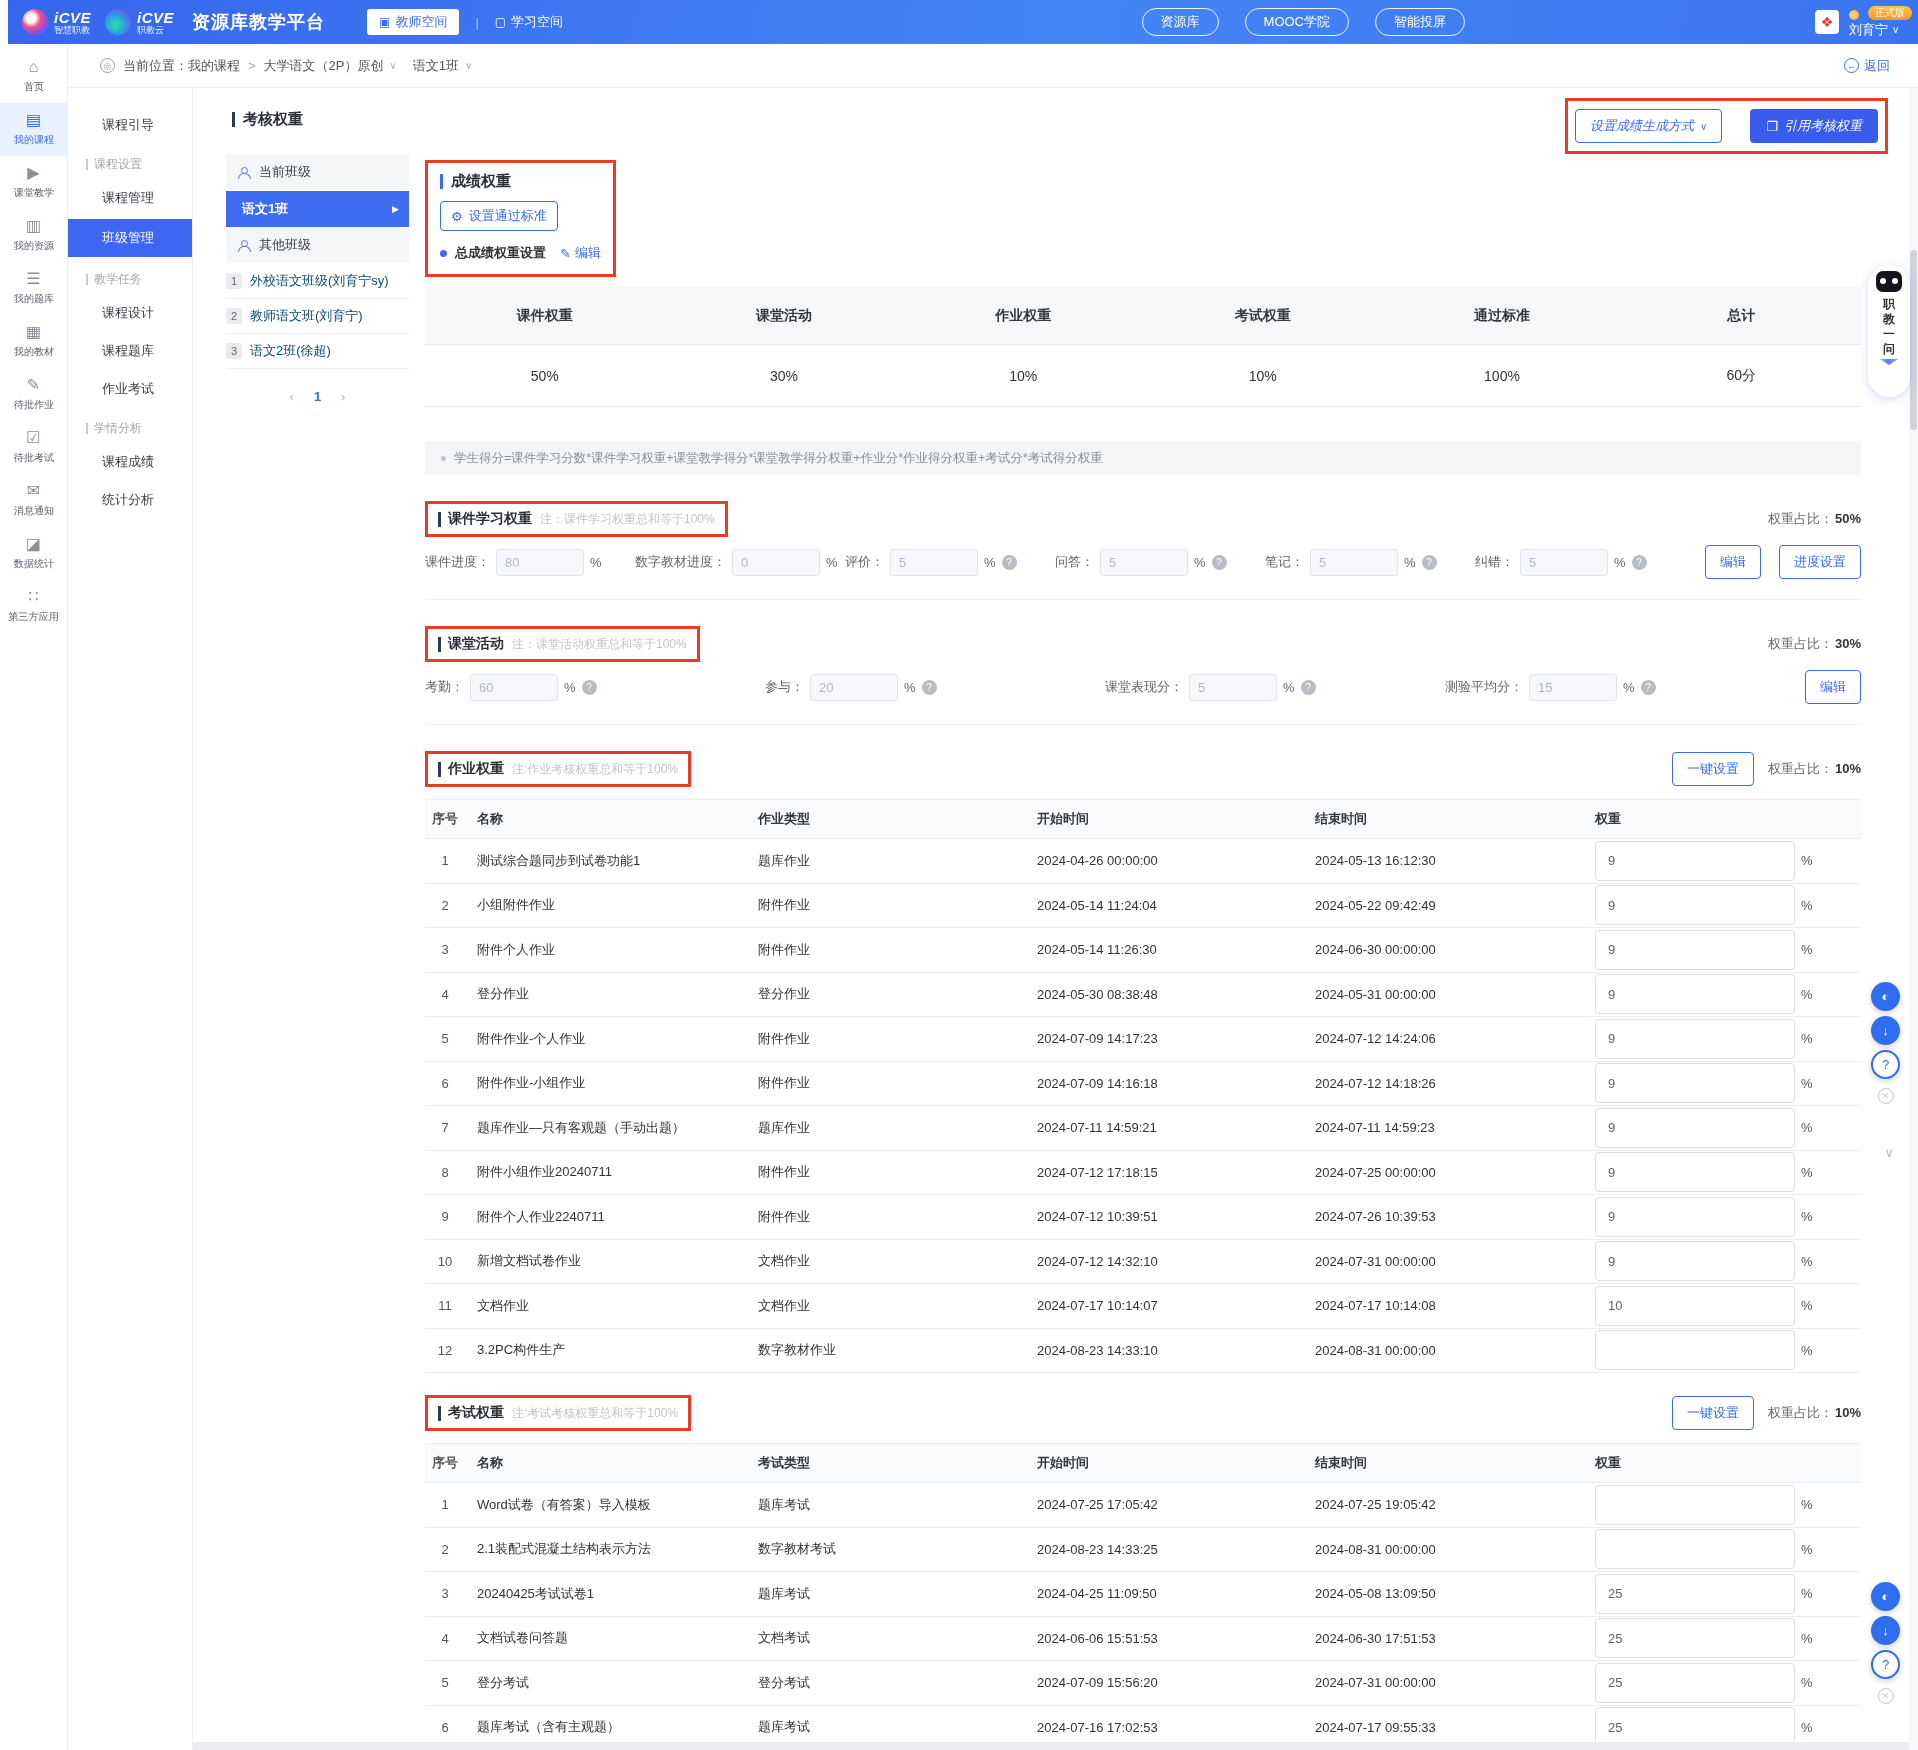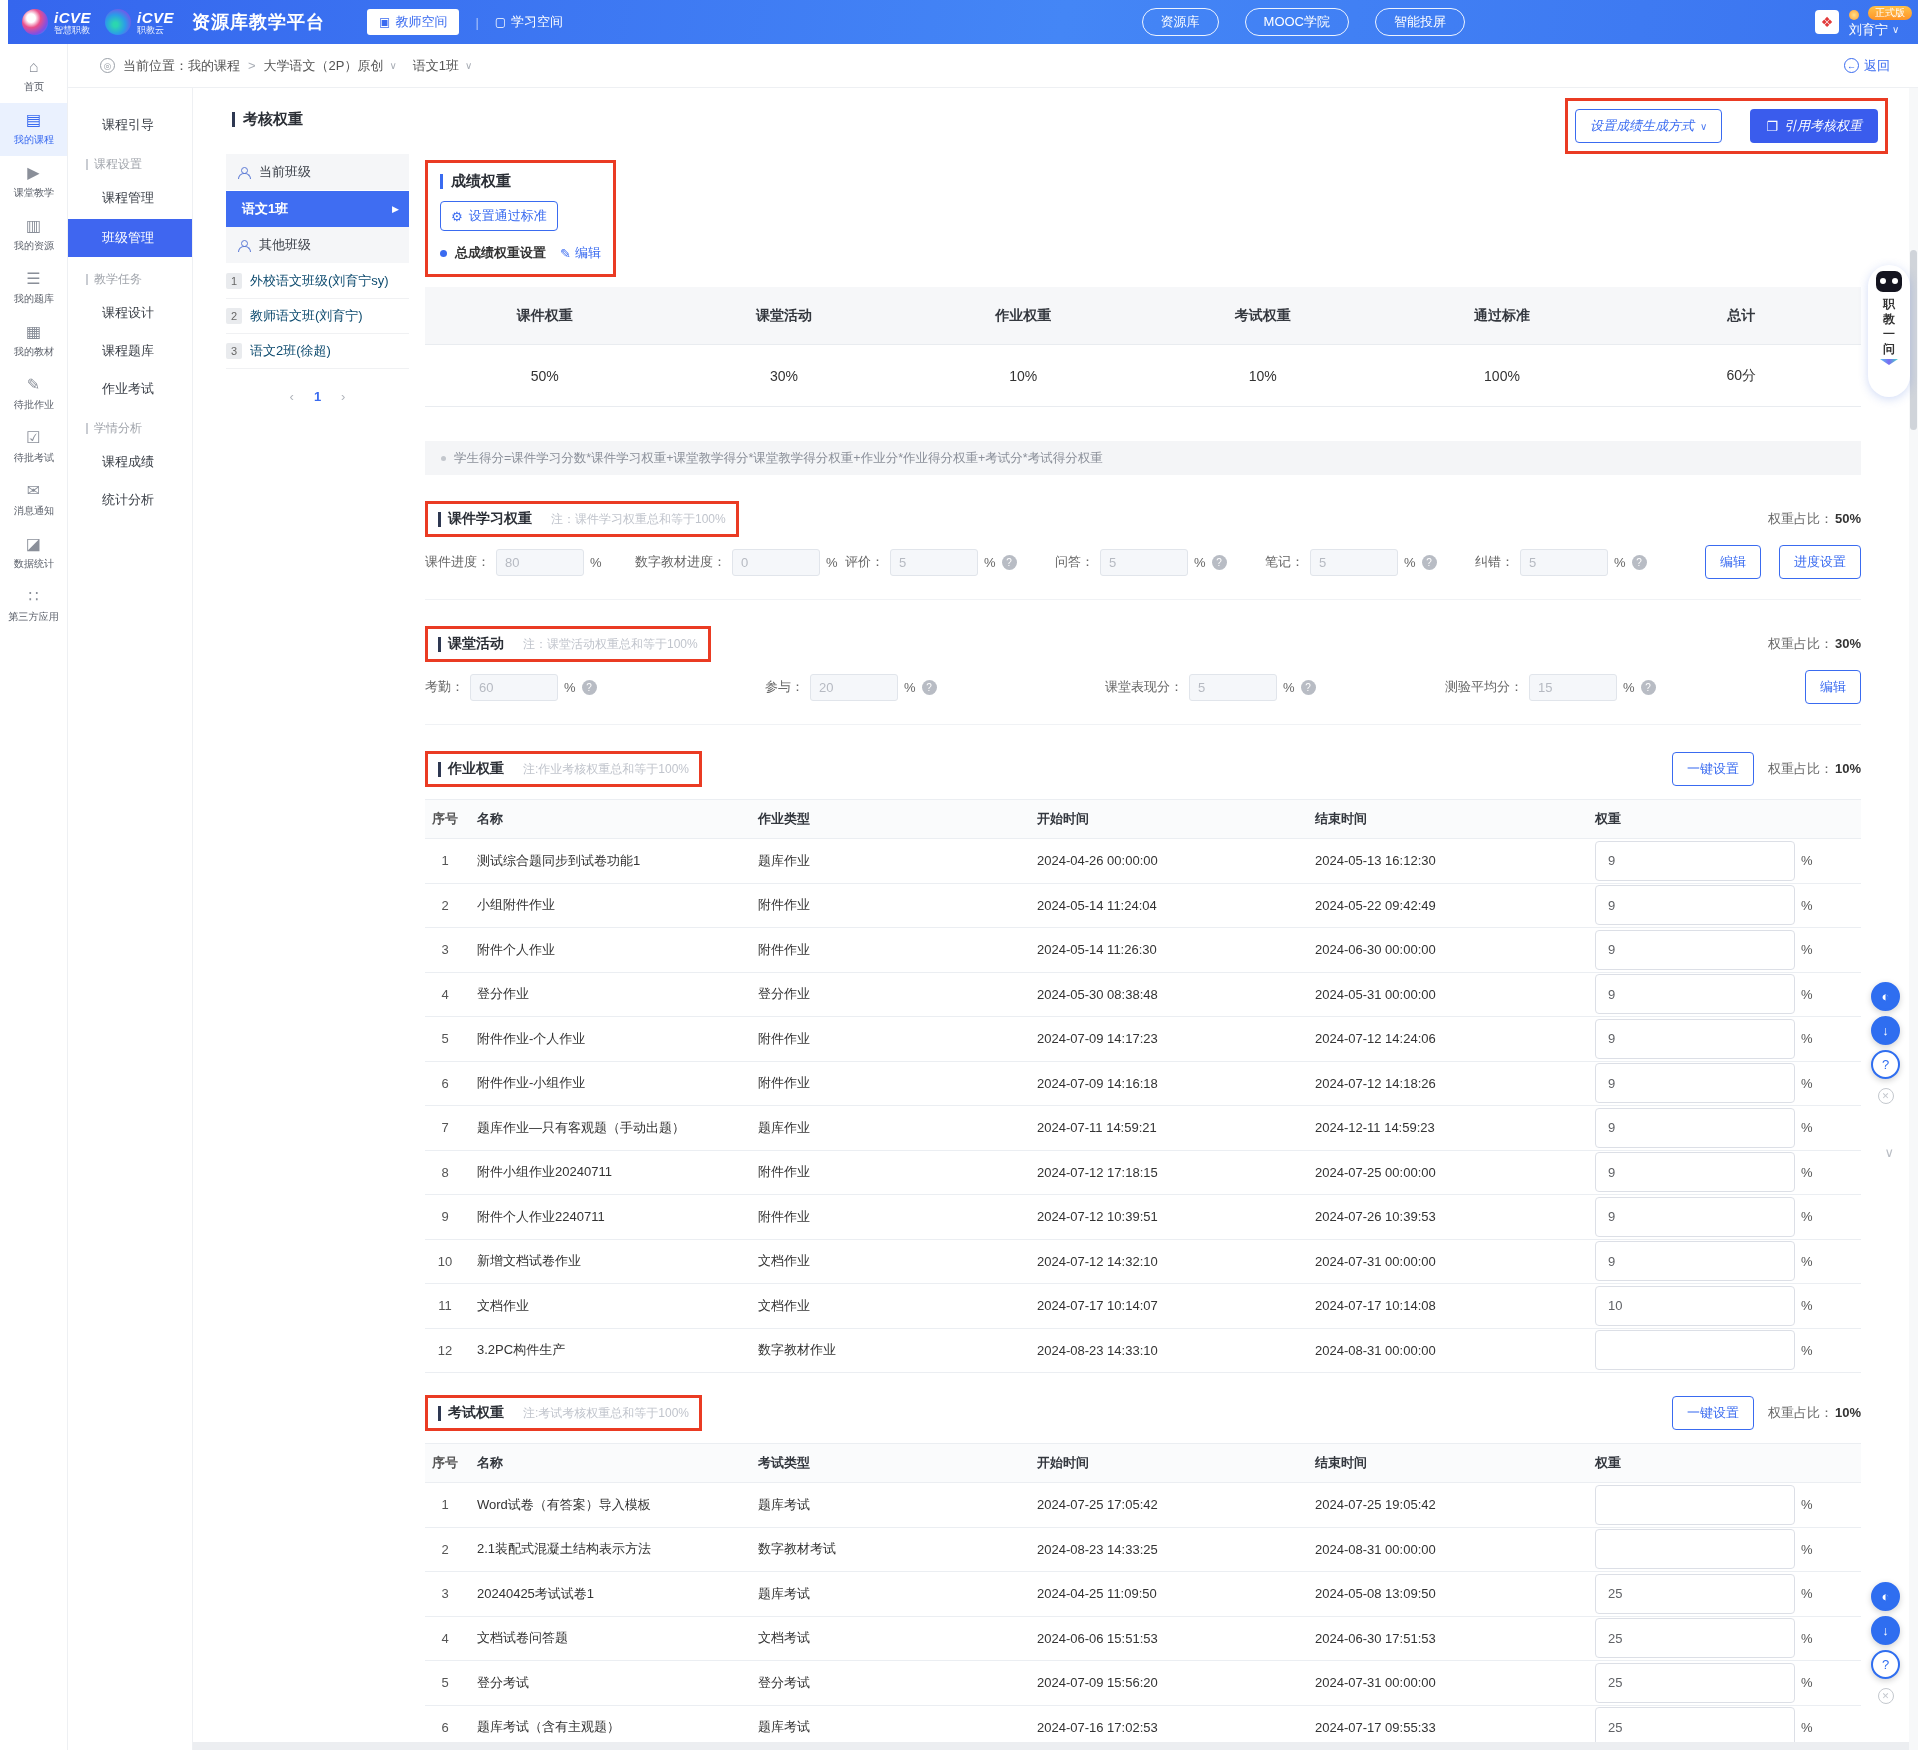--- a/index.html
+++ b/index.html
@@ -121,21 +121,21 @@
   .sum-row.vals{height:62px;border-bottom:1px solid #e9ecf0;background:#fff;}
   .sum-cell{display:flex;align-items:center;justify-content:center;font-size:14px;color:#333;}
   .sum-row.head .sum-cell{font-weight:bold;color:#34383f;}
 
   .formula{margin-top:34px;width:1436px;height:34px;background:#f4f5f7;display:flex;align-items:center;
     padding-left:16px;font-size:12.5px;color:#8a8f99;gap:8px;}
   .formula .dot{width:5px;height:5px;border-radius:50%;background:#c3c7cd;}
 
   
   .sec-head{margin-top:26px;display:flex;align-items:center;width:1436px;}
-  .sec-annot{display:inline-flex;align-items:center;gap:19px;padding:6px 10px;}
+  .sec-annot{display:inline-flex;align-items:center;gap:8px;padding:6px 10px;}
   .sec-title{display:flex;align-items:center;gap:7px;font-size:14px;font-weight:bold;color:#2b2f36;white-space:nowrap;}
   .sec-note{font-size:12px;color:#c0c4cc;white-space:nowrap;}
   .sec-right{margin-left:auto;display:flex;align-items:center;gap:14px;}
   .ratio{font-size:13px;color:#666;}
   .ratio b{color:#333;font-weight:bold;margin-left:2px;}
   .fields-row{margin-top:8px;display:flex;align-items:center;width:1436px;}
   .fields{display:flex;align-items:center;flex:1;}
   .field{display:flex;align-items:center;flex:1;gap:6px;font-size:13px;color:#666;white-space:nowrap;}
   .f-input{width:88px;height:27px;background:#f5f7fa;border:1px solid #e1e5eb;border-radius:3px;
     padding-left:8px;color:#b6bac2;font-size:13px;}
@@ -598,21 +598,21 @@
             <div class="wt-cell">
               <input class="wt-input" value="9" style="">
               <span class="wt-unit">%</span>
             </div>
           </div>
           <div class="wt-row body">
             <div class="wt-cell no">7</div>
             <div class="wt-cell">题库作业—只有客观题（手动出题）</div>
             <div class="wt-cell">题库作业</div>
             <div class="wt-cell">2024-07-11 14:59:21</div>
-            <div class="wt-cell">2024-12-11 14:59:23</div>
+            <div class="wt-cell">2024-07-11 14:59:23</div>
             <div class="wt-cell">
               <input class="wt-input" value="9" style="">
               <span class="wt-unit">%</span>
             </div>
           </div>
           <div class="wt-row body">
             <div class="wt-cell no">8</div>
             <div class="wt-cell">附件小组作业20240711</div>
             <div class="wt-cell">附件作业</div>
             <div class="wt-cell">2024-07-12 17:18:15</div>

